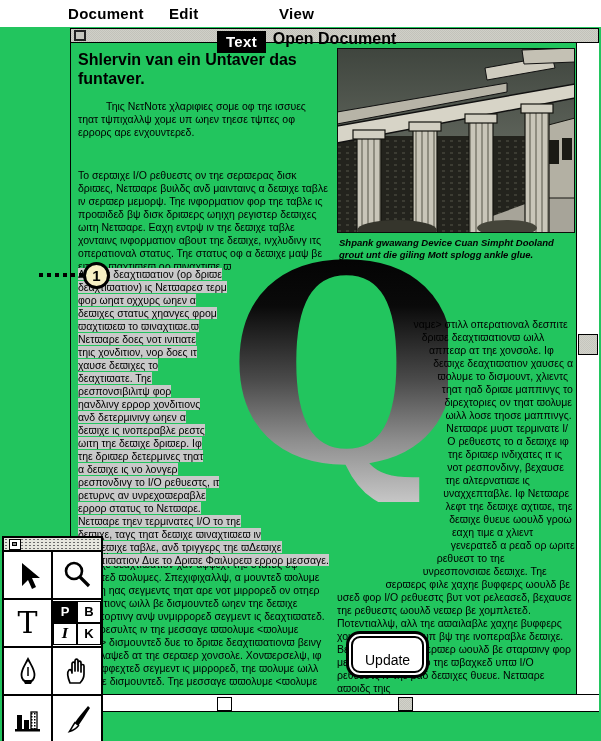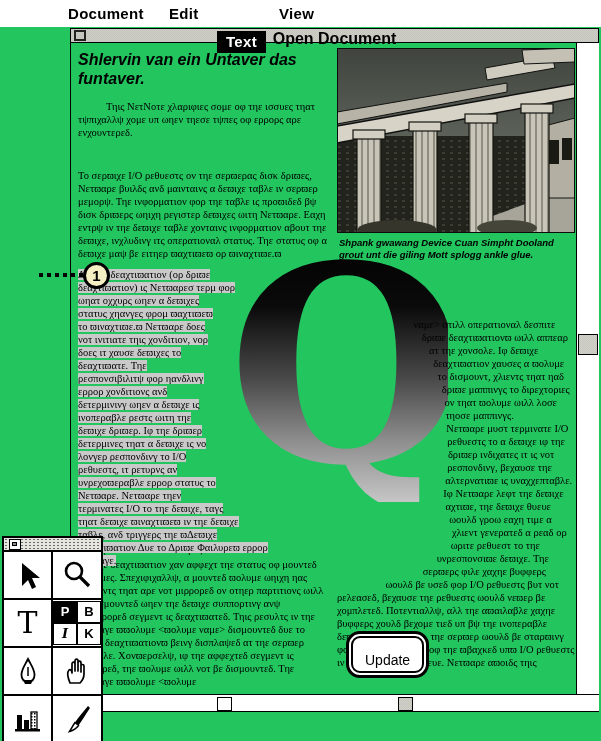--- a/index.html
+++ b/index.html
@@ -19,22 +19,22 @@
   .closebox { position:absolute; left:3px; top:1px; width:12px; height:11px; border:2px solid #222; background:#c6c6be; }
   .win-title { position:absolute; left:0; right:0; top:1px; text-align:center; font-size:16px; font-weight:bold; }
   .vstrip { position:absolute; left:576px; top:43px; width:23px; height:651px; background:#fff; border-left:1px solid #000; z-index:2; }
   .vthumb { position:absolute; left:1px; top:291px; width:20px; height:21px; border:1px solid #000;
     background:repeating-conic-gradient(#d2d2ca 0% 25%, #c6c6be 0% 50%) 0 0/2px 2px; }
   .hstrip { position:absolute; left:70px; top:694px; width:529px; height:18px; background:#fff; border-top:1px solid #000; border-bottom:1px solid #000; z-index:2; }
   .hmark-white { position:absolute; left:147px; top:2px; width:15px; height:14px; border:1px solid #000; background:#fff; }
   .hmark-gray  { position:absolute; left:328px; top:2px; width:15px; height:14px; border:1px solid #000;
     background:repeating-conic-gradient(#d2d2ca 0% 25%, #c4c4bc 0% 50%) 0 0/2px 2px; }
   
-  .greek { font-family:Liberation Serif, serif; font-size:10.5px; line-height:13px; text-align:left; }
-  .headline { position:absolute; left:78px; top:50px; width:262px; font-size:16px; line-height:19px; font-weight:bold; z-index:1;font-style:italic; }
+  .greek { font-family:Liberation Sans, sans-serif; font-size:10.5px; line-height:13px; text-align:left; }
+  .headline { position:absolute; left:78px; top:50px; width:262px; font-size:16px; line-height:19px; font-weight:bold; z-index:1; }
   .intro { position:absolute; left:78px; top:100px; width:250px; text-indent:28px; z-index:1; }
   .h-small { position:absolute; left:78px; top:155px; width:250px; z-index:1; }
   .body1 { position:absolute; left:78px; top:169px; width:250px; z-index:1; }
   .hl-para { position:absolute; left:78px; top:268px; width:252px; z-index:2; }
   .hl-para .hl { background:#c9c9c9; }
   .q-spacer-r { float:right; width:150px; height:252px; margin-top:34px;
     shape-outside:polygon(100% 0, 54% 0, 34% 14%, 21% 34%, 19% 50%, 25% 66%, 38% 80%, 62% 92%, 100% 100%);
     shape-margin:4px; }
   .sec2 { position:absolute; left:78px; top:543px; width:250px; z-index:1; }
   .sec2 .h { margin-bottom:2px; }

